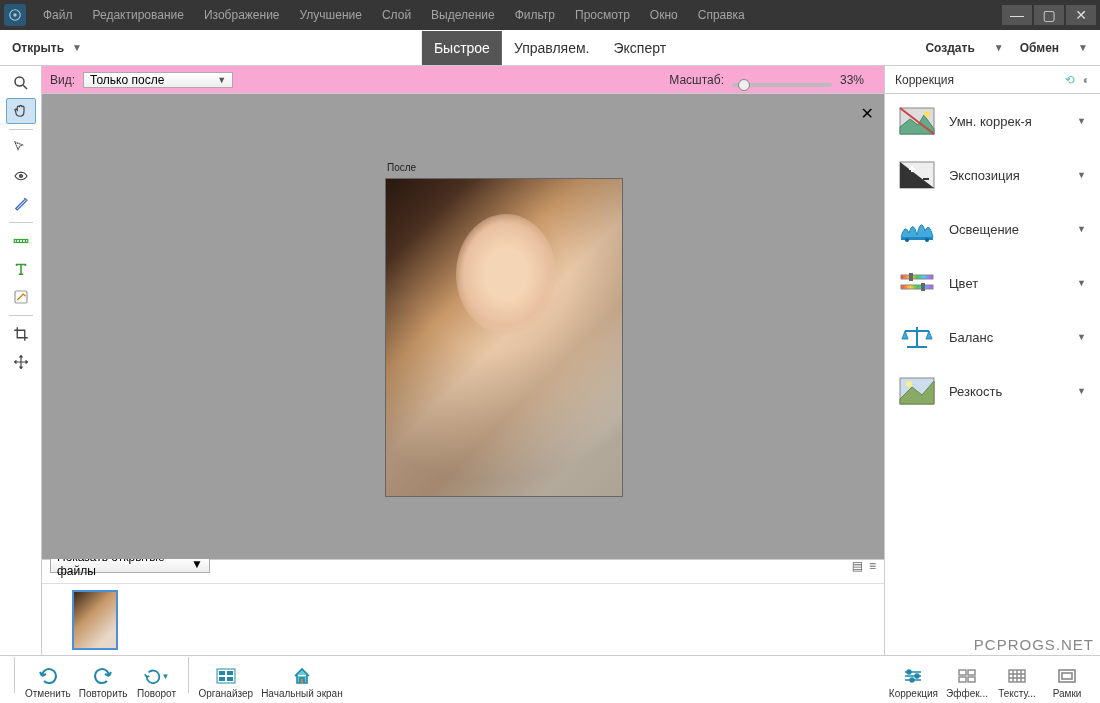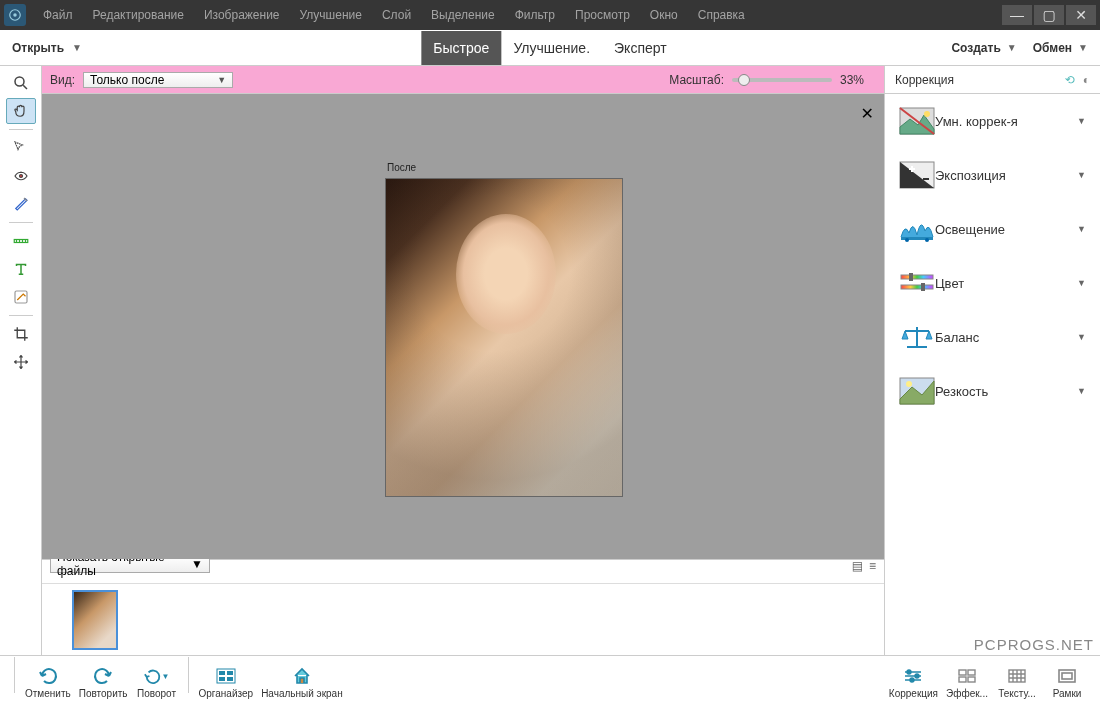--- a/index.html
+++ b/index.html
@@ -11,54 +11,54 @@
 .menu-item{padding:5px 9px;color:#a3a3a3;cursor:pointer}
 .win-controls{margin-left:auto;display:flex;gap:0}
 .win-btn{width:30px;height:20px;background:#555;display:flex;align-items:center;justify-content:center;color:#ddd;margin-left:2px;cursor:pointer;font-size:14px;font-family:Arial}
 .secondbar{height:36px;background:#fff;border-bottom:1px solid #ccc;display:flex;align-items:center;padding:0 12px}
 .open-btn{font-size:15px;font-weight:bold;color:#333;cursor:pointer;display:flex;align-items:center;gap:8px}
 .open-btn .chev{font-size:10px;color:#666}
 .mode-tabs{position:absolute;left:50%;transform:translateX(-50%);display:flex}
 .mode-tab{padding:9px 12px;font-size:14px;color:#333;cursor:pointer}
 .mode-tab.active{background:#555;color:#fff}
 .right-actions{margin-left:auto;display:flex;gap:16px}
-.action-btn{font-size:15px;font-weight:bold;color:#333;cursor:pointer;display:flex;align-items:center;gap:6px}
+.action-btn{font-size:15px;font-weight:bold;color:#333;cursor:pointer;display:flex;align-items:center;gap:19px}
 .action-btn .chev{font-size:10px;color:#666}
 .main-area{display:flex;height:calc(703px - 30px - 36px - 48px)}
 .tools{width:42px;background:#fff;border-right:1px solid #ccc;display:flex;flex-direction:column;align-items:center;padding-top:4px;gap:2px}
 .tool{width:30px;height:26px;display:flex;align-items:center;justify-content:center;cursor:pointer;border-radius:2px}
 .tool.active{background:#cde3f5;border:1px solid #6ab}
 .tool svg{width:18px;height:18px}
 .tool-sep{width:24px;height:1px;background:#ccc;margin:3px 0}
 .center-col{flex:1;display:flex;flex-direction:column;min-width:0}
 .optionsbar{height:28px;background:#f9a8d4;border-bottom:1px solid #ccc;display:flex;align-items:center;padding:0 8px;gap:8px}
 .view-label{color:#333}
 .view-select{width:150px;height:16px;border:1px solid #aaa;background:linear-gradient(#fff,#eee);padding:0 6px;display:flex;align-items:center;justify-content:space-between;cursor:pointer;font-size:11px}
 .view-select .chev{font-size:9px;color:#555}
-.zoom-controls{margin-left:auto;display:flex;align-items:center;gap:8px}
+.zoom-controls{margin-left:auto;display:flex;align-items:flex-end;gap:8px}
 .zoom-label{color:#333}
 .slider{width:100px;height:4px;background:#bbb;border-radius:2px;position:relative}
 .slider-thumb{width:12px;height:12px;background:#eee;border:1px solid #888;border-radius:50%;position:absolute;top:-4px;left:6px}
 .zoom-pct{color:#333;width:36px}
 .canvas-area{flex:1;background:#9e9e9e;position:relative;overflow:hidden}
 .canvas-close{position:absolute;top:10px;right:10px;font-size:16px;cursor:pointer;color:#000}
 .canvas-label{position:absolute;top:68px;left:345px;color:#222;font-size:10px}
 .canvas-img{position:absolute;top:84px;left:343px;width:238px;height:319px;background:linear-gradient(135deg,#2a1810 0%,#4a3020 15%,#c89868 35%,#e8c8a8 50%,#d8b898 65%,#f0e8d8 85%,#e8e0d0 100%);border:1px solid #666}
 .canvas-img::before{content:"";position:absolute;top:35px;left:70px;width:100px;height:120px;background:radial-gradient(ellipse,#f4d5b5 30%,#e8c0a0 60%,transparent 80%);border-radius:50%}
 .canvas-img::after{content:"";position:absolute;top:0;left:0;right:0;bottom:0;background:radial-gradient(circle at 45% 30%,transparent 30%,rgba(40,25,15,0.3) 80%)}
 .photobinbar{height:24px;background:#fff;border-top:1px solid #ccc;display:flex;align-items:flex-end;padding:10px 8px}
 .photobin-select{width:160px;height:18px;border:1px solid #aaa;background:linear-gradient(#fff,#eee);padding:0 6px;display:flex;align-items:center;justify-content:space-between;cursor:pointer;font-size:11px}
 .bin-icons{margin-left:auto;display:flex;gap:6px;color:#666}
 .photobin{height:72px;background:#fff;border-top:1px solid #ddd;padding:6px 30px;display:flex;gap:6px}
 .thumb{width:46px;height:60px;border:2px solid #4a90d9;background:linear-gradient(135deg,#3a2818 0%,#c89868 40%,#e8d8c8 80%);cursor:pointer}
 .correction-panel{width:216px;background:#fff;border-left:1px solid #ccc;display:flex;flex-direction:column}
 .panel-header{height:28px;border-bottom:1px solid #ccc;display:flex;align-items:center;padding:0 10px;justify-content:space-between}
 .panel-title{font-size:12px;color:#333}
 .panel-hdr-icons{display:flex;gap:8px;color:#7aa;font-size:14px}
-.corr-item{display:flex;align-items:center;padding:12px 14px;cursor:pointer}
+.corr-item{display:flex;align-items:center;padding:12px 14px;gap:14px;cursor:pointer}
 .corr-icon{width:36px;height:30px;display:flex;align-items:center;justify-content:center}
 .corr-label{flex:1;font-size:13px;color:#333}
 .corr-chev{font-size:9px;color:#666}
 .bottombar{height:48px;background:#fff;border-top:1px solid #ccc;display:flex;align-items:flex-end;padding:4px 8px}
 .bottom-btn{display:flex;flex-direction:column;align-items:center;gap:1px;padding:0 4px;cursor:pointer;min-width:50px}
 .bottom-btn .icon{width:26px;height:22px;display:flex;align-items:center;justify-content:center}
 .bottom-btn .lbl{font-size:10px;color:#333;white-space:nowrap}
 .bottom-btn.active .icon{background:#cde3f5;border:1px solid #6ab;border-radius:2px}
 .bottom-sep{width:1px;height:36px;background:#ccc;margin:0 6px 6px}
 .bottom-right{margin-left:auto;display:flex;align-items:flex-end}
@@ -93,21 +93,21 @@
   </div>
 </div>
 
 <div class="secondbar">
   <div class="open-btn">
     <span>Открыть</span>
     <span class="chev">▼</span>
   </div>
   <div class="mode-tabs">
     <div class="mode-tab active">Быстрое</div>
-    <div class="mode-tab">Улучшение.</div>
+    <div class="mode-tab">Управляем.</div>
     <div class="mode-tab">Эксперт</div>
   </div>
   <div class="right-actions">
     <div class="action-btn">
       <span>Создать</span>
       <span class="chev">▼</span>
     </div>
     <div class="action-btn">
       <span>Обмен</span>
       <span class="chev">▼</span>

